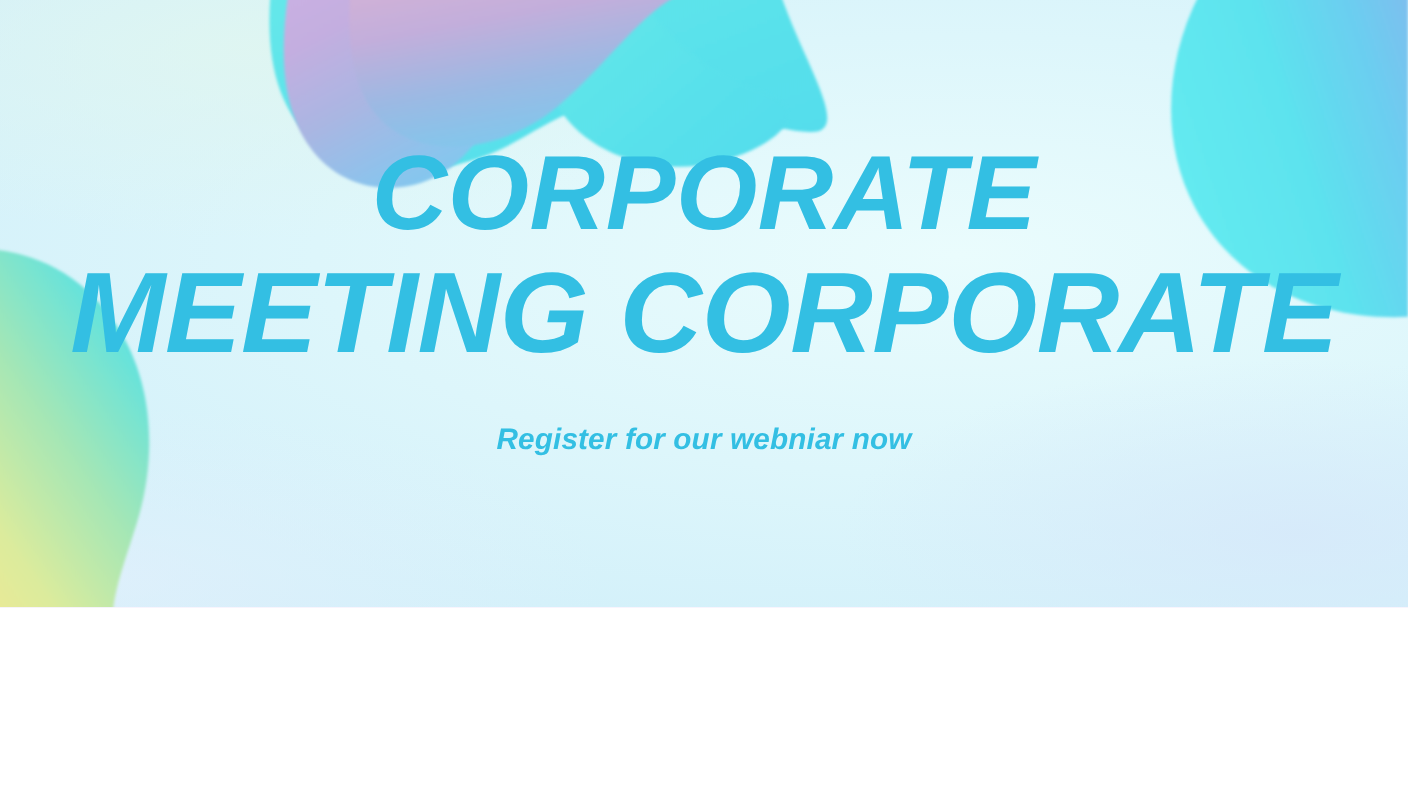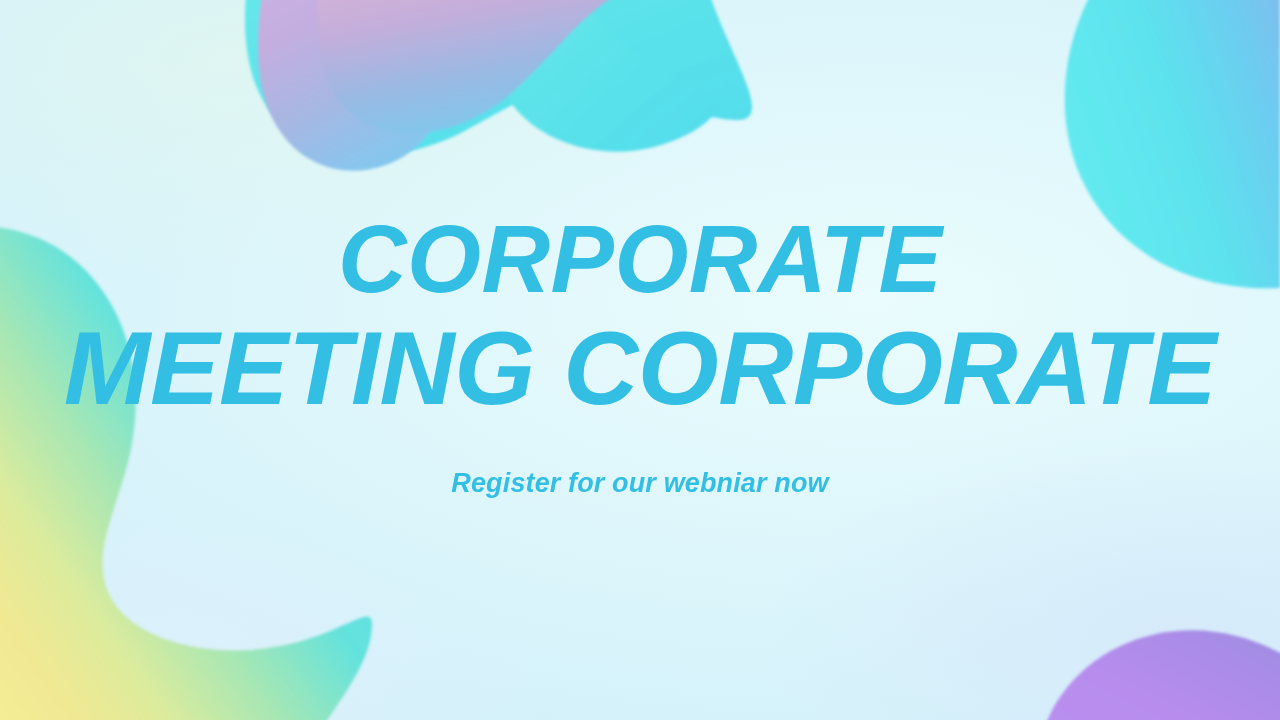--- a/index.html
+++ b/index.html
@@ -4,21 +4,21 @@
 <style>
   html, body {
     margin: 0;
     padding: 0;
     background: #ffffff;
   }
 
   #poster {
     position: relative;
     width: 1280px;
-    height: 720px;
+    height: 552px;
     overflow: hidden;
     background: #6d28d9;
     font-family: "Liberation Sans", sans-serif;
   }
 
   
   .bg-base {
     position: absolute;
     inset: 0;
     background:

